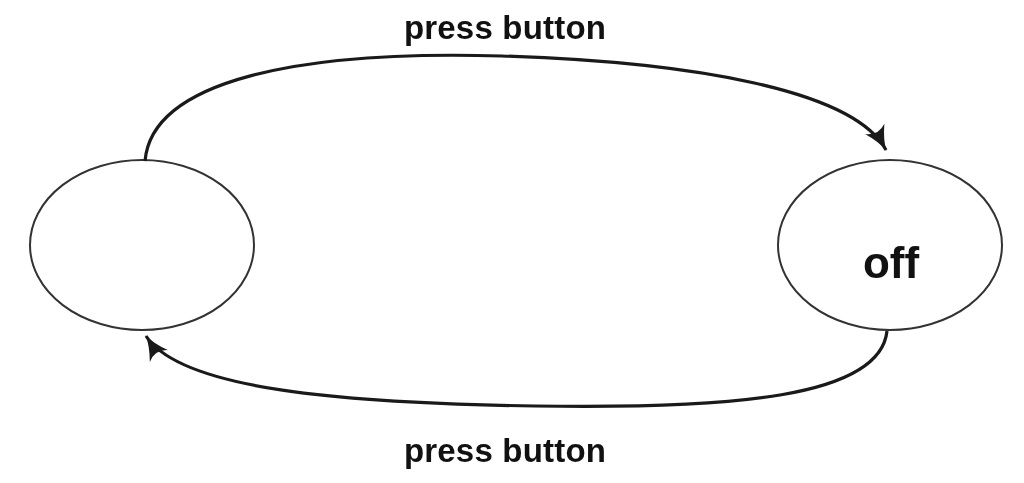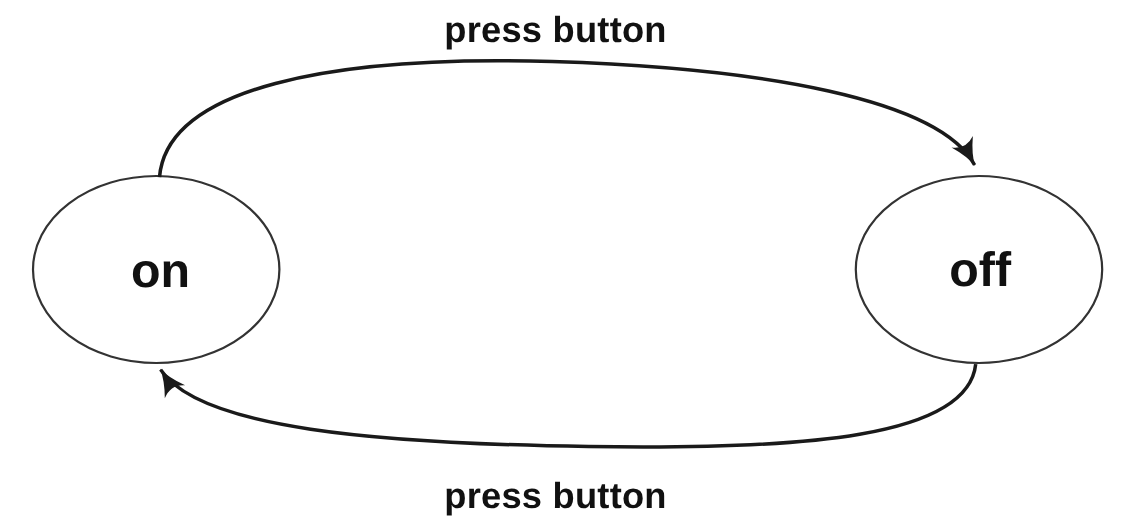--- a/index.html
+++ b/index.html
@@ -56,17 +56,16 @@
 
     <path d="M145,161 C152,80 300,50 502,56 C692,62 854,90 886,150" fill="none" stroke-width="3.2" marker-end="url(#arrowhead)" stroke="#1a1a1a"></path>
 
     <path d="M887,331 C880,398 730,409 535,406 C345,403 181,390 146,336" fill="none" stroke-width="3.2" marker-end="url(#arrowhead)" stroke="#1a1a1a"></path>
   </svg>
 
   <div class="lbl edge-lbl" style="left:505px; top:27px;">press button</div>
 
   <div class="lbl edge-lbl" style="left:505px; top:450px;">press button</div>
 
-  <div class="lbl state-lbl" style="left:146px; top:247px;">on</div>
 
-  <div class="lbl state-lbl" style="left:891px; top:246px;">off</div>
+  <div class="lbl state-lbl" style="left:891px; top:263px;">off</div>
 
 </div>
 
 </body></html>

